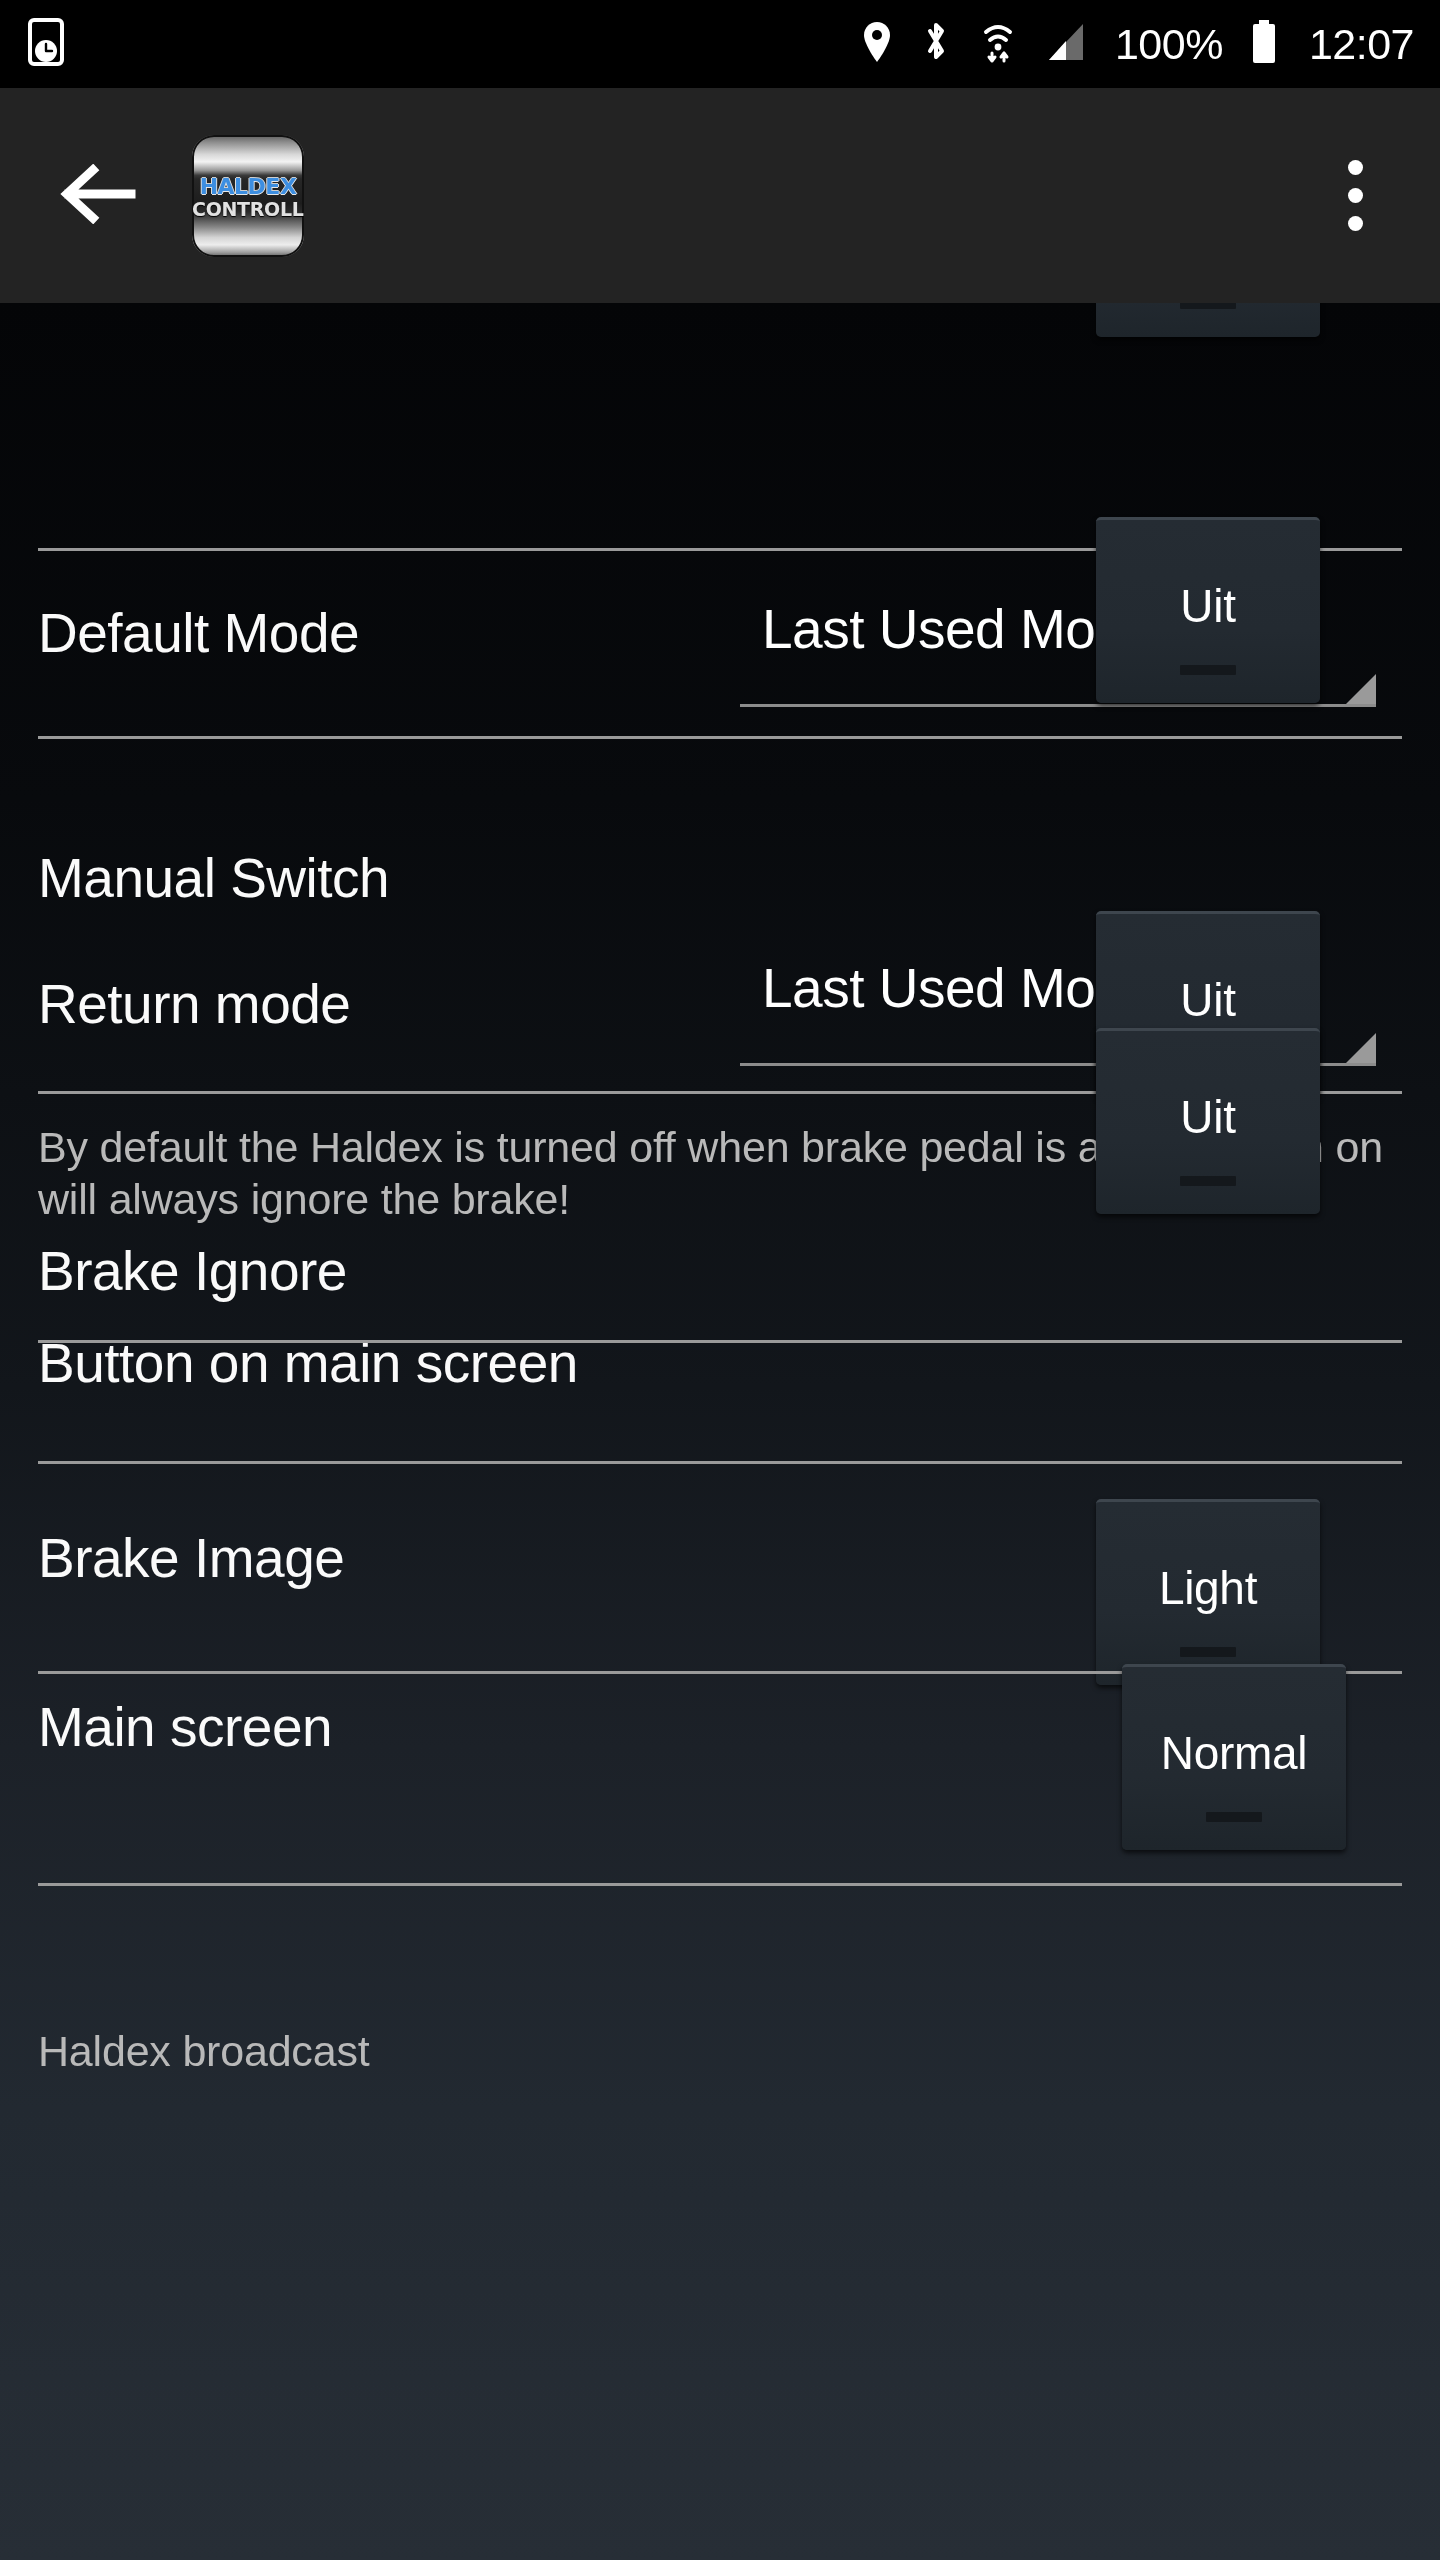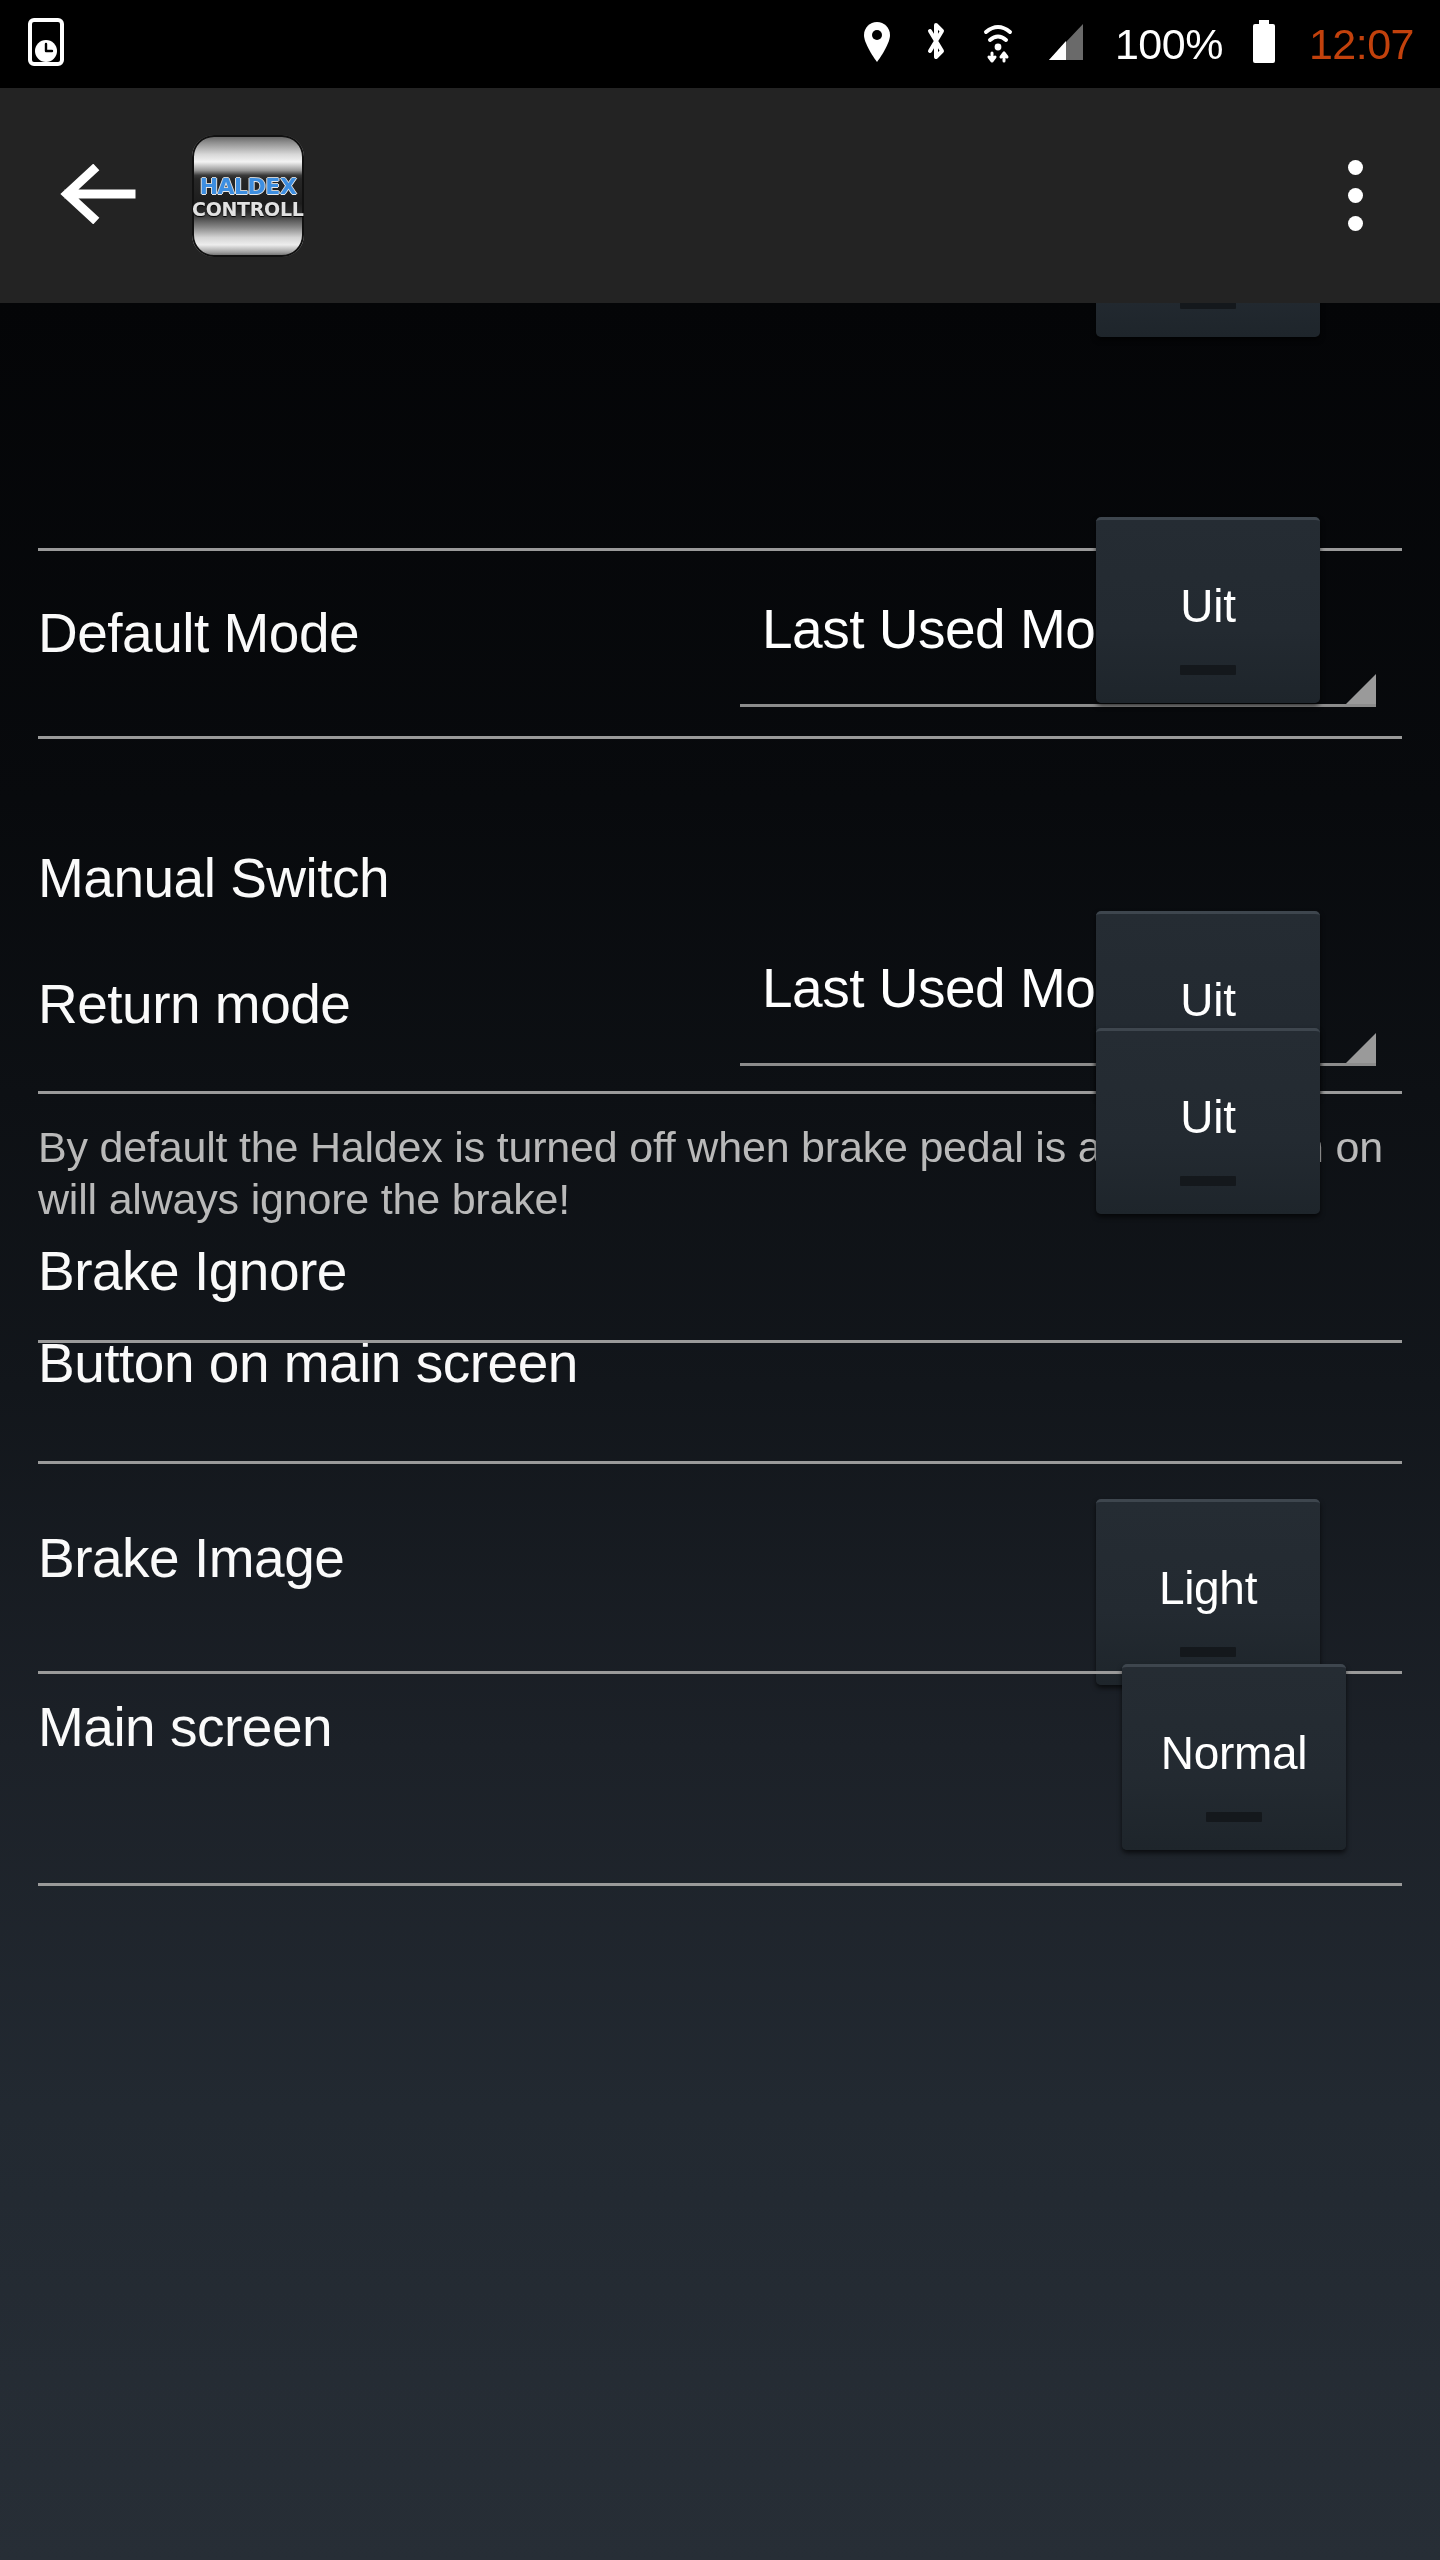--- a/index.html
+++ b/index.html
@@ -39,21 +39,21 @@
   }
   .sb-icon { display: block; }
   #battery-pct {
     color: #ffffff;
     font-size: 43px;
     font-weight: 400;
     letter-spacing: -0.5px;
     line-height: 1;
   }
   #status-clock {
-    color: #c2410c;
+    color: #ffffff;
     font-size: 43px;
     font-weight: 400;
     letter-spacing: -0.5px;
     line-height: 1;
     margin-left: 4px;
   }
 
   
   #toolbar {
     position: absolute;
@@ -395,15 +395,16 @@
     <div>
       <div class="row-label" style="left: 38px; top: 1394px;">Main screen</div>
       <div class="value-button" style="left: 1122px; top: 1361px; width: 224px; height: 186px;">
         <span class="vb-label">Normal</span>
         <span class="vb-underbar"></span>
       </div>
     </div>
 
     <div class="divider" style="top: 1580px;"></div>
 
+    <div class="help-text" style="top: 1722px;">Haldex broadcast</div>
 
   </div>
 </div>
 
 </body></html>

